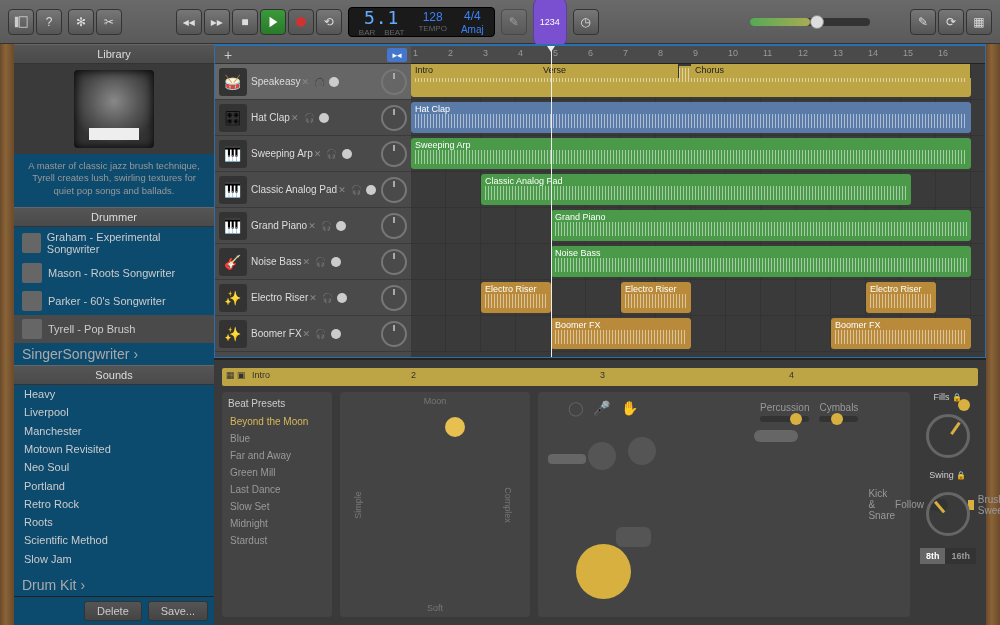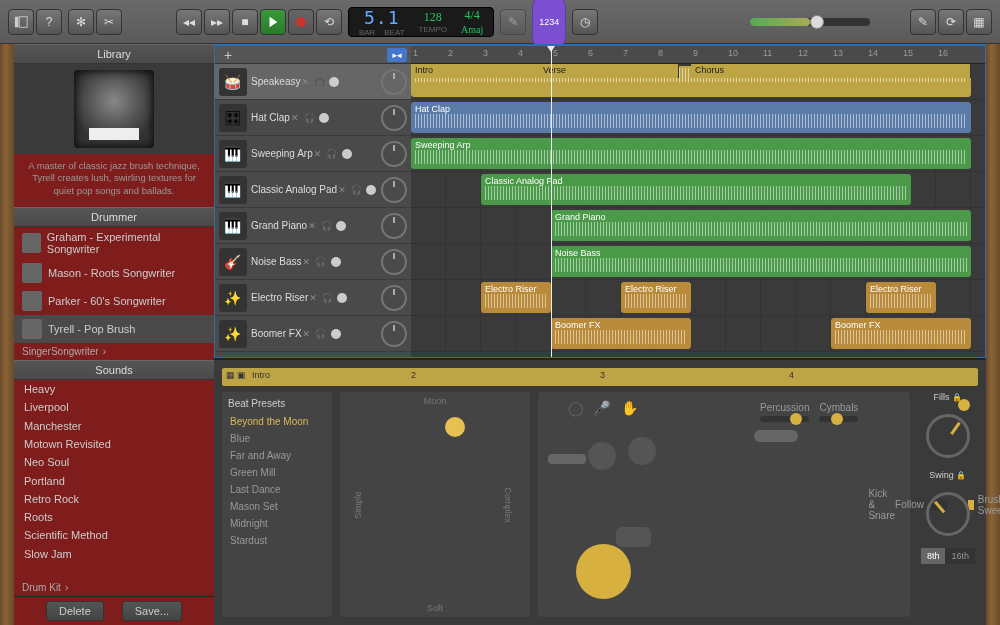--- a/index.html
+++ b/index.html
@@ -11,43 +11,43 @@
 .tb-btn svg { width: 14px; height: 14px; fill: #ccc; }
 .tb-play { background: linear-gradient(#3a9a3a,#2a7a2a); }
 .tb-play svg { fill: #fff; }
 .tb-rec { background: linear-gradient(#666,#555); }
 .tb-rec .dot { width: 10px; height: 10px; background: #c33; border-radius: 50%; }
 .tb-group { display: flex; gap: 2px; }
 .lcd { background: #1a1a1a; border: 1px solid #000; border-radius: 4px; height: 30px; display: flex; align-items: center; padding: 0 10px; gap: 14px; color: #999; }
 .lcd .pos { color: #6af; font-family: "Menlo", monospace; font-size: 18px; letter-spacing: 1px; }
 .lcd .sub { font-size: 8px; color: #666; line-height: 1; }
 .lcd .col { display: flex; flex-direction: column; align-items: center; gap: 1px; }
-.lcd .val { font-size: 12px; color: #22c55e; font-family: Liberation Serif, serif; }
+.lcd .val { font-size: 12px; color: #3b82f6; }
 .purple-btn { background: #7a4fd0; color: #fff; font-size: 9px; padding: 20px 6px; border-radius: 10px; border: 1px solid #5a3fa0; text-align: center; }
 .master-vol { width: 120px; height: 8px; background: #333; border-radius: 4px; position: relative; }
 .master-vol .fill { position: absolute; left:0; top:0; bottom:0; width: 50%; background: linear-gradient(90deg,#5a5,#aa5); border-radius: 4px; }
 .master-vol .thumb { position:absolute; left:50%; top:-3px; width:14px;height:14px;background:#ddd;border-radius:50%;border:1px solid #888;}
 .spacer { flex: 1; }
 
 
 .main { position: absolute; top: 44px; left: 0; right: 0; bottom: 0; display: flex; }
 .wood { width: 14px; background: linear-gradient(90deg, #6b4a2a, #8a6438 40%, #6b4a2a); }
-.library { width: 200px; background: #7f1d1d; display: flex; flex-direction: column; color: #ccc; font-size: 11px; }
+.library { width: 200px; background: #0c4a6e; display: flex; flex-direction: column; color: #ccc; font-size: 11px; }
 .section-header { background: linear-gradient(#555,#4a4a4a); text-align: center; padding: 3px 0; font-size: 11px; color: #ddd; border-top: 1px solid #666; border-bottom: 1px solid #333; }
 .portrait { height: 90px; display: flex; align-items: center; justify-content: center; background: #3a3a3a; }
 .portrait .frame { width: 80px; height: 78px; background: radial-gradient(circle at 50% 40%, #888 0%, #555 40%, #333 70%); border-radius: 4px; box-shadow: inset 0 0 10px #000; position: relative; }
 .portrait .frame::after { content:""; position:absolute; bottom:8px; left:50%; transform:translateX(-50%); width:50px; height:12px; background:#eee; }
 .desc { padding: 6px 10px 10px; font-size: 9.5px; color: #999; text-align: center; line-height: 1.3; }
 .drummer-list, .sounds-list { overflow: auto; }
 .drummer-item { display: flex; align-items: center; gap: 6px; padding: 4px 8px; font-size: 11px; cursor: pointer; }
 .drummer-item .av { width: 20px; height: 20px; background: #666; border-radius: 2px; }
 .drummer-item.sel, .sound-item.sel { background: #4a4a4a; }
-.breadcrumb { padding: 3px 8px; font-size: 10px; display:flex; align-items:center; gap:4px; color:#aaa;}
+.breadcrumb { padding: 3px 8px; font-size: 14px; display:flex; align-items:center; gap:4px; color:#aaa;}
 .sound-item { padding: 2px 10px; font-size: 11px; cursor: pointer; line-height: 1.3; }
-.lib-footer { margin-top: auto; padding: 4px 13px; display: flex; gap: 18px; justify-content: center; border-top: 1px solid #222;}
+.lib-footer { margin-top: auto; padding: 4px 6px; display: flex; gap: 6px; justify-content: flex-end; border-top: 1px solid #222;}
 .lib-btn { background: linear-gradient(#555,#444); border:1px solid #333; color:#ccc; font-size:11px; padding:3px 12px; border-radius:3px; cursor:pointer;}
 
 
 .workspace { flex: 1; display: flex; flex-direction: column; background: #444; }
 .tracks-panel { height: 314px; display: flex; border: 1px solid #2a6fb0; border-top: 2px solid #2a6fb0; }
 .track-headers { width: 196px; background: #4a4a4a; }
 .th-top { height: 18px; background: #555; display:flex; align-items:center; justify-content:space-between; padding:0 4px; border-bottom:1px solid #333;}
 .th-plus { color:#ccc; font-size:14px; cursor:pointer; width:18px; text-align:center;}
 .th-flag { width:20px; height:14px; background:#4477cc; border-radius:2px; display:flex;align-items:center;justify-content:center;color:#fff;font-size:9px;}
 .track-row { height: 36px; border-bottom: 1px solid #3a3a3a; display: flex; align-items: center; padding: 0 4px; gap: 4px; position:relative;}
@@ -116,21 +116,21 @@
 .kfollow { display:flex; align-items:center; justify-content:space-between; font-size:10px; color:#999;}
 .kcheck { display:flex; align-items:center; gap:4px; font-size:10px; color:#999;}
 .kcheck .box{width:10px;height:10px;background:#d8b040;}
 .knobs { width:60px; display:flex; flex-direction:column; gap:12px; align-items:center;}
 .big-knob{width:44px;height:44px;border:3px solid #666;border-radius:50%;position:relative;}
 .big-knob::after{content:"";position:absolute;width:3px;height:14px;background:#d8b040;top:2px;left:50%;transform-origin:50% 20px;}
 .big-knob.a1::after{transform:translateX(-50%) rotate(35deg);}
 .big-knob.a2::after{transform:translateX(-50%) rotate(-40deg);}
 .knob-label{font-size:9px;color:#ccc;display:flex;align-items:center;gap:3px;}
 .lock{font-size:8px;}
-.toggle-8-16{display:flex;gap:0;font-size:9px;}
+.toggle-8-16{display:flex;gap:0;font-size:9px;font-weight:bold;}
 .toggle-8-16 span{padding:3px 6px;background:#333;color:#999;}
 .toggle-8-16 span.on{background:#666;color:#fff;}
 .mic-icons{position:absolute;top:8px;left:30px;display:flex;gap:10px;color:#666;font-size:14px;}
 </style>
 </head>
 <body>
 
 <div class="toolbar">
   <div class="tb-group">
     <div class="tb-btn">
@@ -484,21 +484,21 @@
         </div>
         <div class="ed-content">
           <div class="presets">
             <h4>Beat Presets</h4>
             <div id="preset-list">
                 <div class="preset-item sel">Beyond the Moon</div>
                 <div class="preset-item">Blue</div>
                 <div class="preset-item">Far and Away</div>
                 <div class="preset-item">Green Mill</div>
                 <div class="preset-item">Last Dance</div>
-                <div class="preset-item">Mason Set</div>
+                <div class="preset-item">Slow Set</div>
                 <div class="preset-item">Midnight</div>
                 <div class="preset-item">Stardust</div>
               </div>
           </div>
           <div class="xypad">
             <span class="label l-top">Moon</span>
             <span class="label l-bot">Soft</span>
             <span class="label l-left">Simple</span>
             <span class="label l-right">Complex</span>
             <div class="puck"></div>

